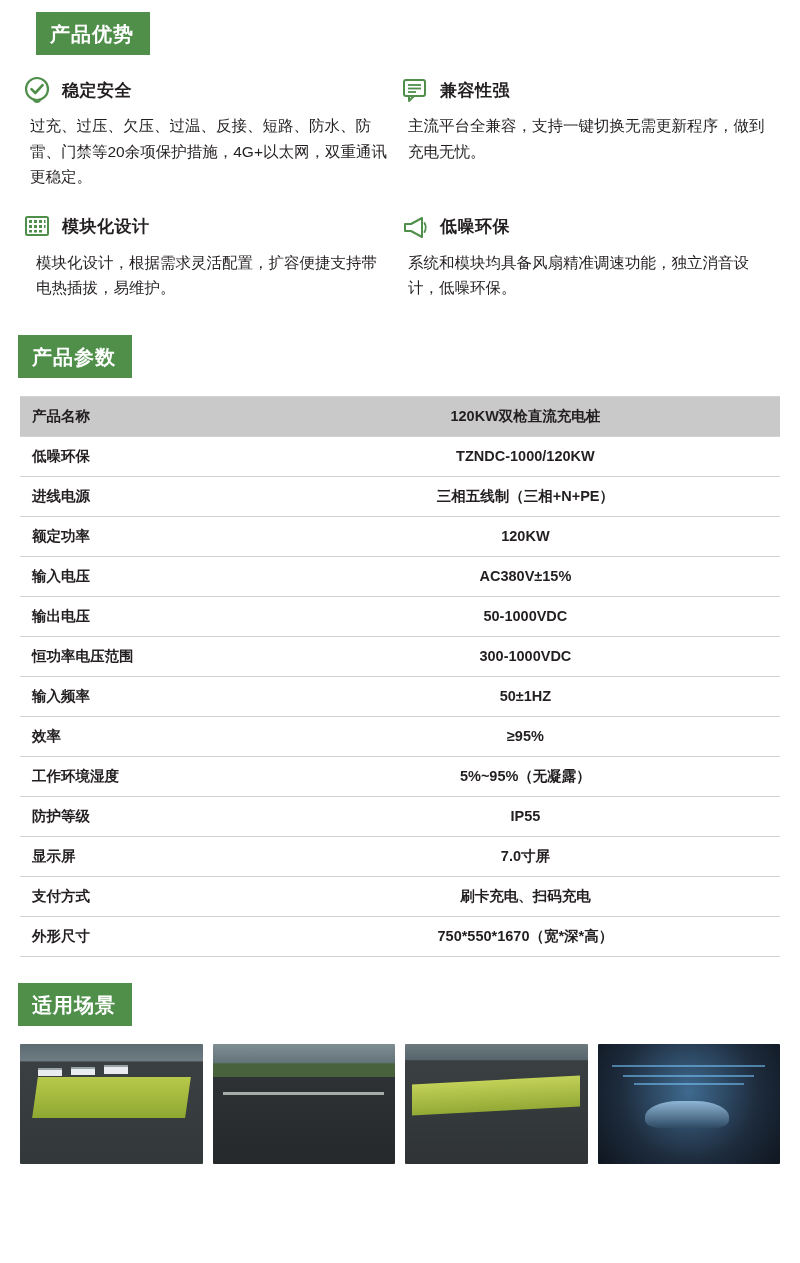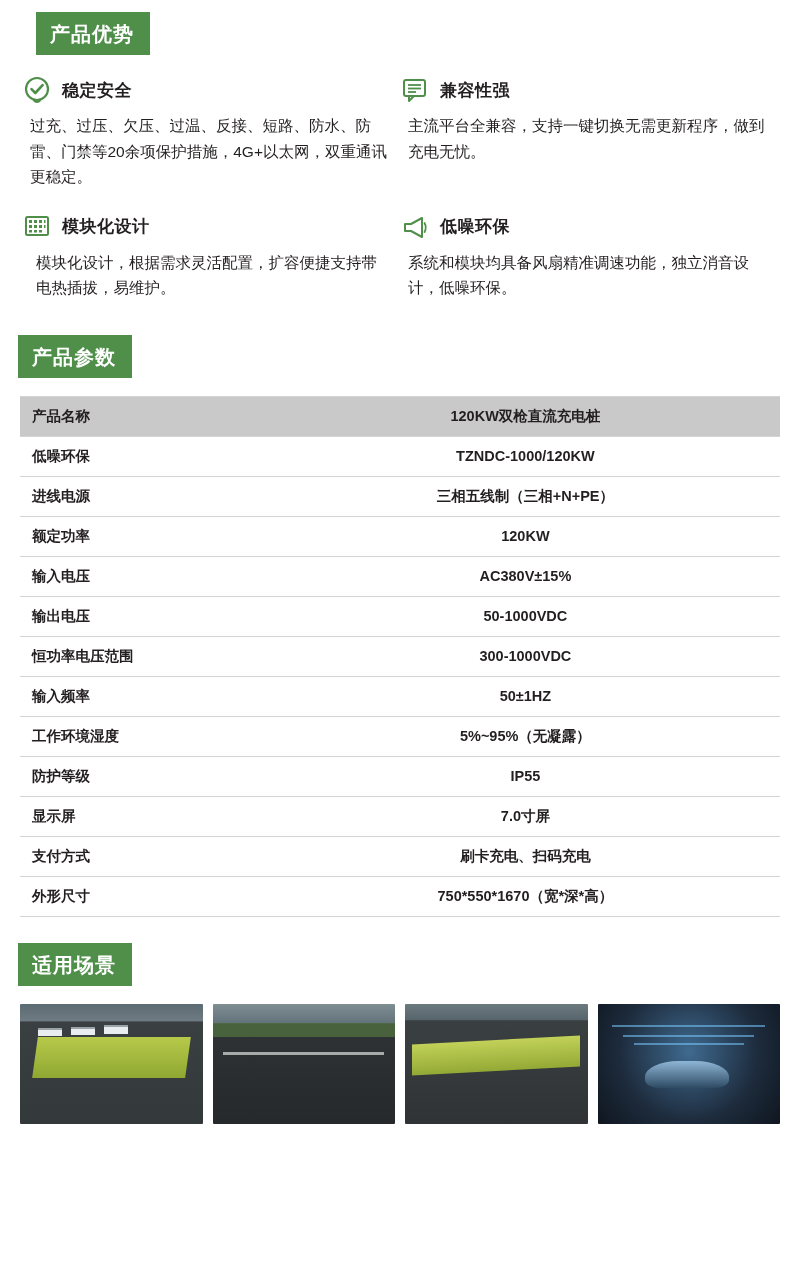--- a/index.html
+++ b/index.html
@@ -313,20 +313,24 @@
         </tr>
         <tr>
           <td class="k">恒功率电压范围</td>
           <td class="v">300-1000VDC</td>
         </tr>
         <tr>
           <td class="k">输入频率</td>
           <td class="v">50±1HZ</td>
         </tr>
         <tr>
+          <td class="k">效率</td>
+          <td class="v">≥95%</td>
+        </tr>
+        <tr>
           <td class="k">工作环境湿度</td>
           <td class="v">5%~95%（无凝露）</td>
         </tr>
         <tr>
           <td class="k">防护等级</td>
           <td class="v">IP55</td>
         </tr>
         <tr>
           <td class="k">显示屏</td>
           <td class="v">7.0寸屏</td>

